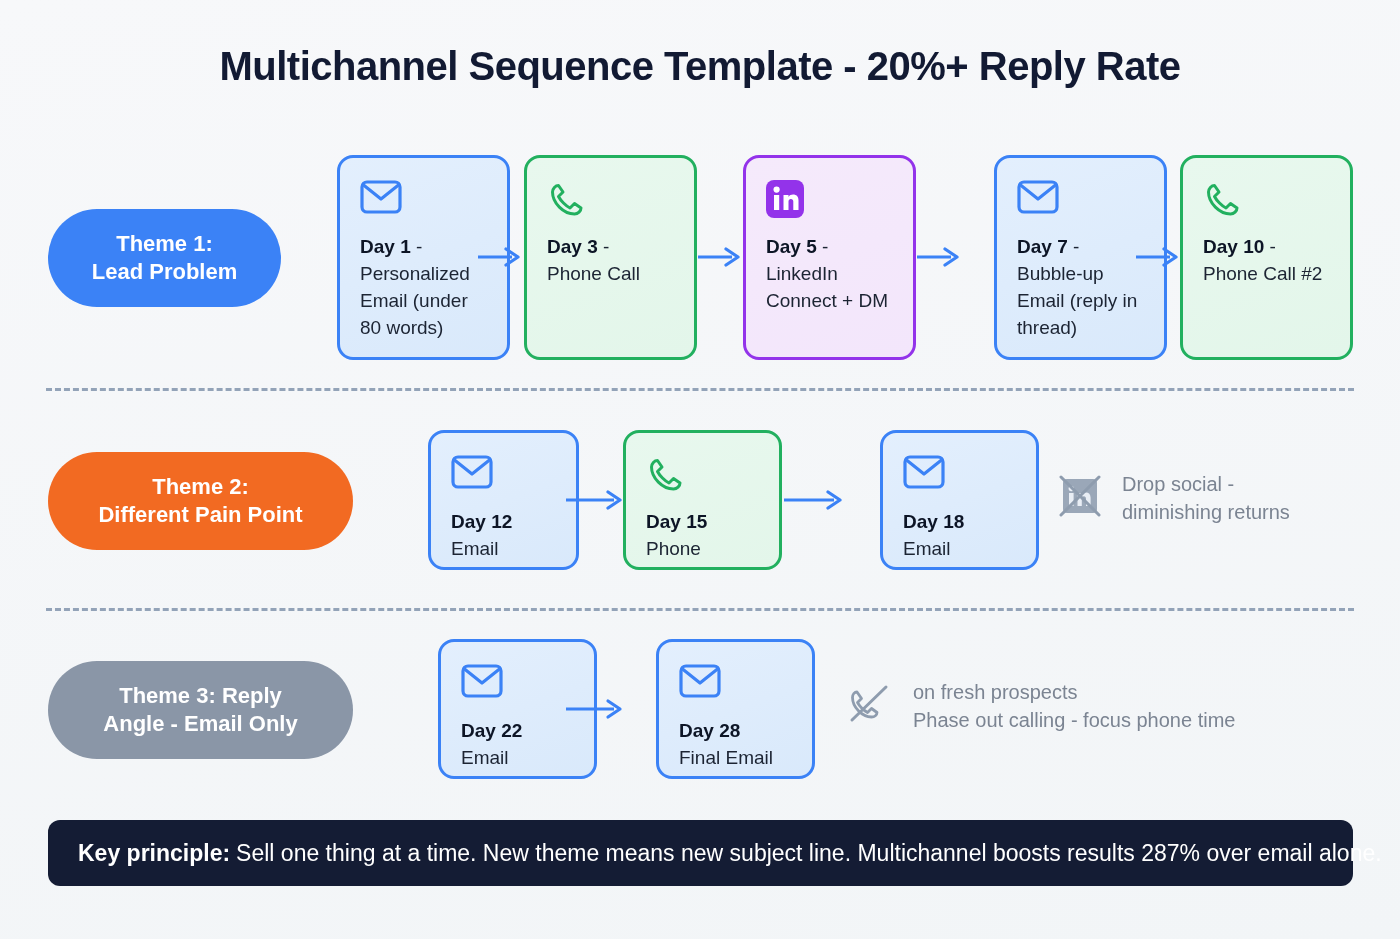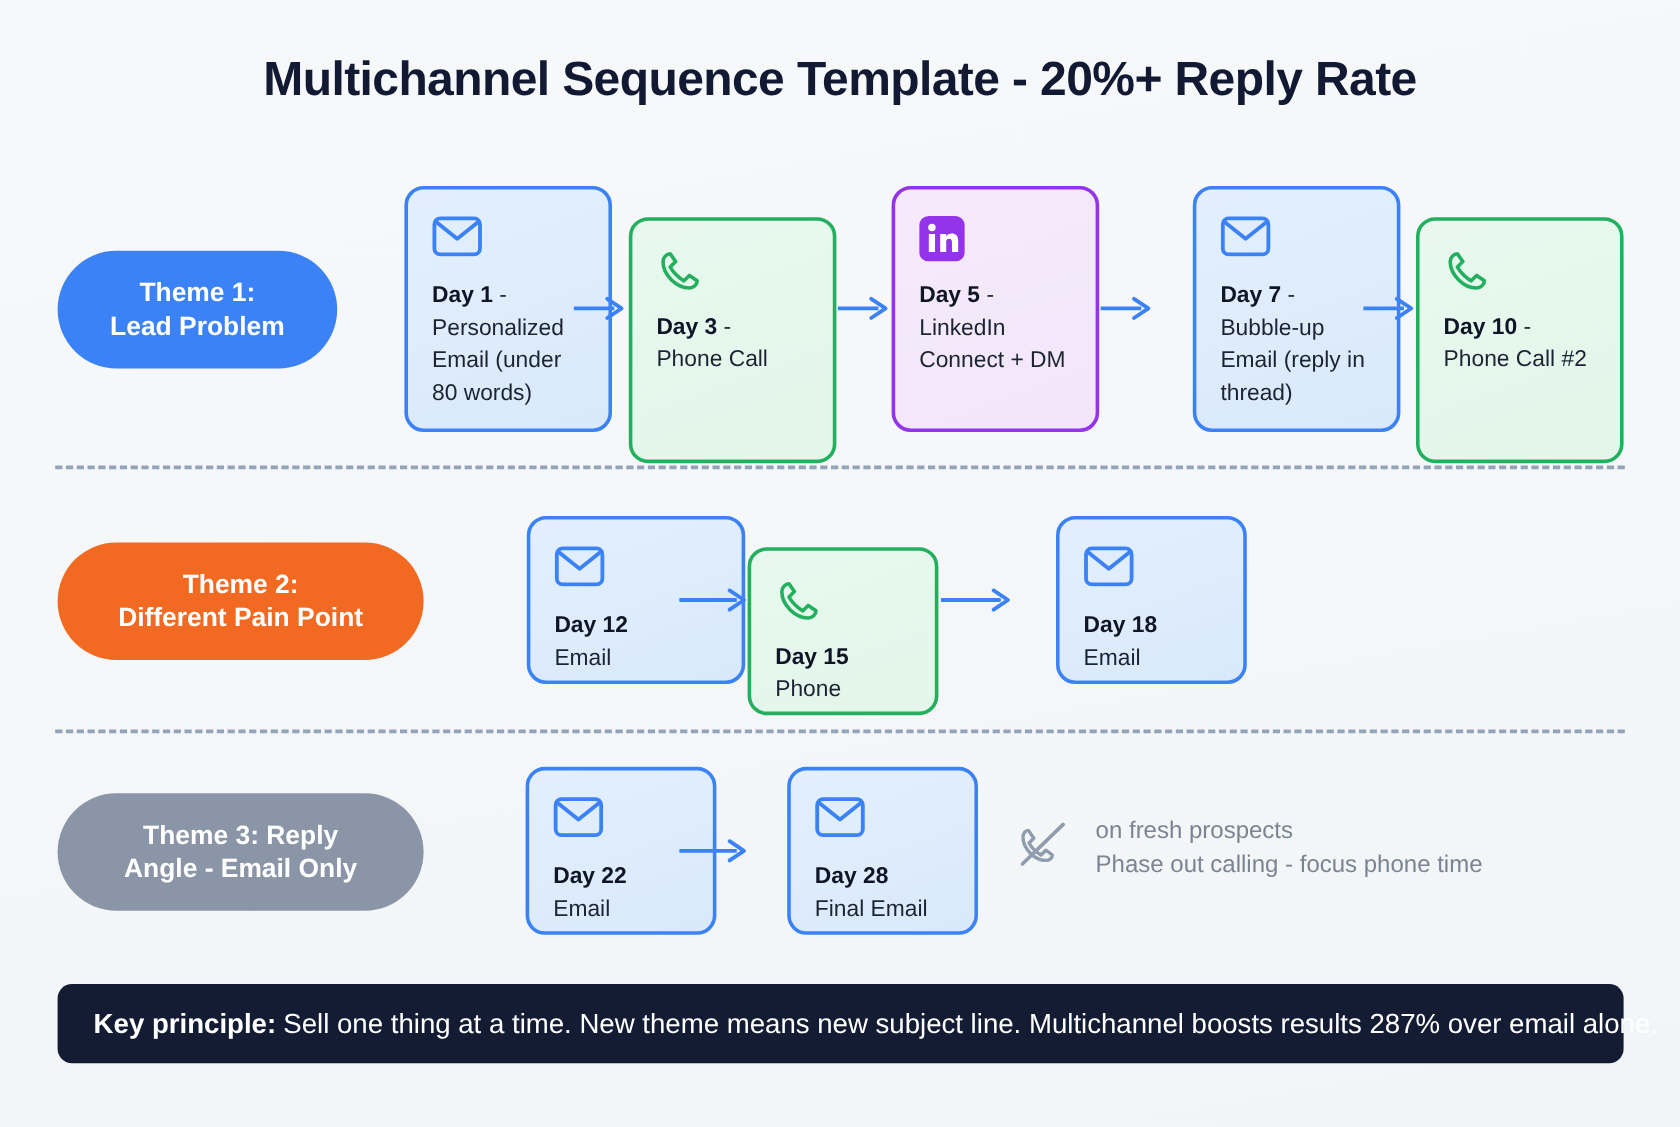--- a/index.html
+++ b/index.html
@@ -53,21 +53,21 @@
   
   .card {
     position: absolute;
     box-sizing: border-box;
     border-radius: 16px;
     border-width: 3px;
     border-style: solid;
     padding: 22px 20px 0 20px;
   }
   .card.blue   { background: linear-gradient(160deg,#e3effd 0%, #d9e9fb 100%); border-color: #3b82f6; margin-left: 33px; }
-  .card.green  { background: linear-gradient(160deg,#e8f8ee 0%, #e3f6ea 100%); border-color: #22b05f; margin-top: 26px; }
+  .card.green  { background: linear-gradient(160deg,#e8f8ee 0%, #e3f6ea 100%); border-color: #22b05f; }
   .card.purple { background: linear-gradient(160deg,#f5eafb 0%, #f3e6fb 100%); border-color: #9333ea; }
 
   .card .ico { height: 40px; margin-bottom: 14px; }
   .card .ico svg { display: block; }
 
   .card .ctext {
     font-size: 19px;
     color: #1c2433;
     line-height: 1.42;
   }
@@ -231,21 +231,21 @@
 
   <div class="divider div-1"></div>
 
   <div class="pill pill-2">
     <span>
       <span class="pline">Theme 2:</span>
       <span class="pline">Different Pain Point</span>
     </span>
   </div>
 
-  <div class="card blue r23" style="left:406px; top:430px; width:182px; height:140px;">
+  <div class="card blue r23" style="left:395px; top:430px; width:151px; height:140px;">
     <div class="ico">
       <svg width="42" height="34" viewBox="0 0 42 34">
           <rect x="2" y="2" width="38" height="30" rx="5" fill="none" stroke="#3b82f6" stroke-width="3.2"></rect>
           <path d="M3.5 5 L21 19 L38.5 5" fill="none" stroke="#3b82f6" stroke-width="3.2" stroke-linecap="round" stroke-linejoin="round"></path>
         </svg>
     </div>
     <div class="ctext">
       <span class="d">Day 12</span>
       <span class="s">Email</span>
     </div>
@@ -283,20 +283,35 @@
           <rect x="2" y="2" width="38" height="30" rx="5" fill="none" stroke="#3b82f6" stroke-width="3.2"></rect>
           <path d="M3.5 5 L21 19 L38.5 5" fill="none" stroke="#3b82f6" stroke-width="3.2" stroke-linecap="round" stroke-linejoin="round"></path>
         </svg>
     </div>
     <div class="ctext">
       <span class="d">Day 18</span>
       <span class="s">Email</span>
     </div>
   </div>
 
+  <div class="note note-1">
+    <div>
+      <svg width="48" height="48" viewBox="0 0 48 48">
+        <rect x="7" y="7" width="34" height="34" rx="4" fill="#9aa7b8"></rect>
+        <rect x="13" y="21" width="4.6" height="13" fill="#e9eef5"></rect>
+        <circle cx="15.3" cy="16.6" r="2.7" fill="#e9eef5"></circle>
+        <path d="M21.5 34 V21 h4.4 v1.7 c0.9-1.4 2.3-2.1 4-2.1 2.9 0 4.7 1.8 4.7 5.1 V34 h-4.6 v-7.3 c0-1.5-0.8-2.4-2.1-2.4 s-2.1 0.9-2.1 2.4 V34 z" fill="#e9eef5"></path>
+        <path d="M5 5 L43 43 M43 5 L5 43" stroke="#8e9cae" stroke-width="3" fill="none" stroke-linecap="round"></path>
+      </svg>
+    </div>
+    <div class="ntext">
+      <span>Drop social -</span>
+      <span>diminishing returns</span>
+    </div>
+  </div>
 
   <div class="divider div-2"></div>
 
   <div class="pill pill-3">
     <span>
       <span class="pline">Theme 3: Reply</span>
       <span class="pline">Angle - Email Only</span>
     </span>
   </div>
 

